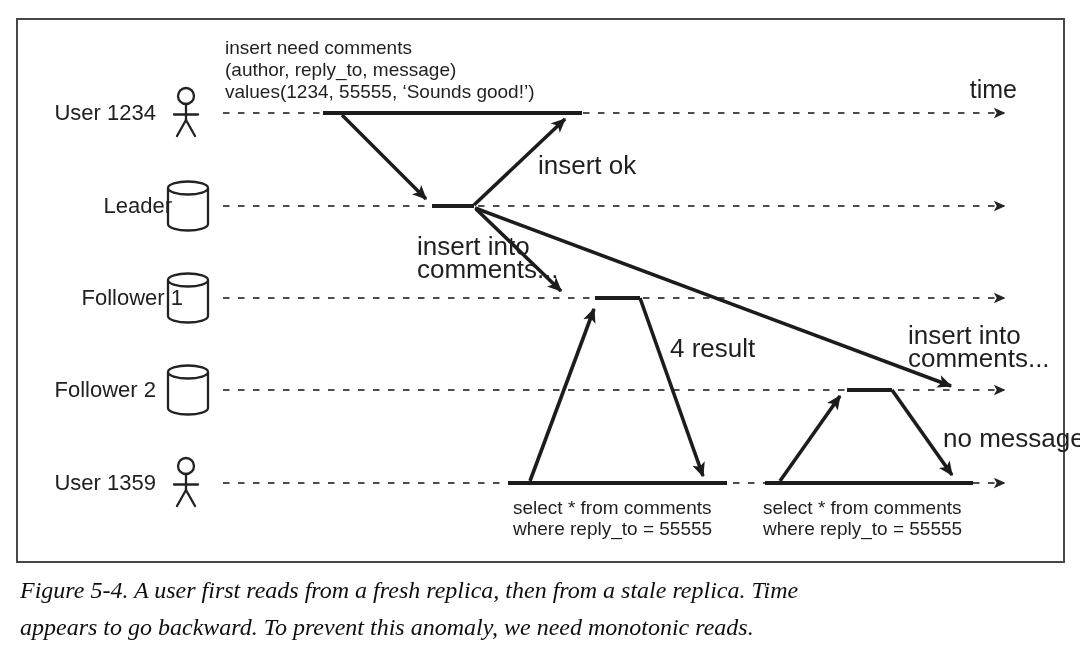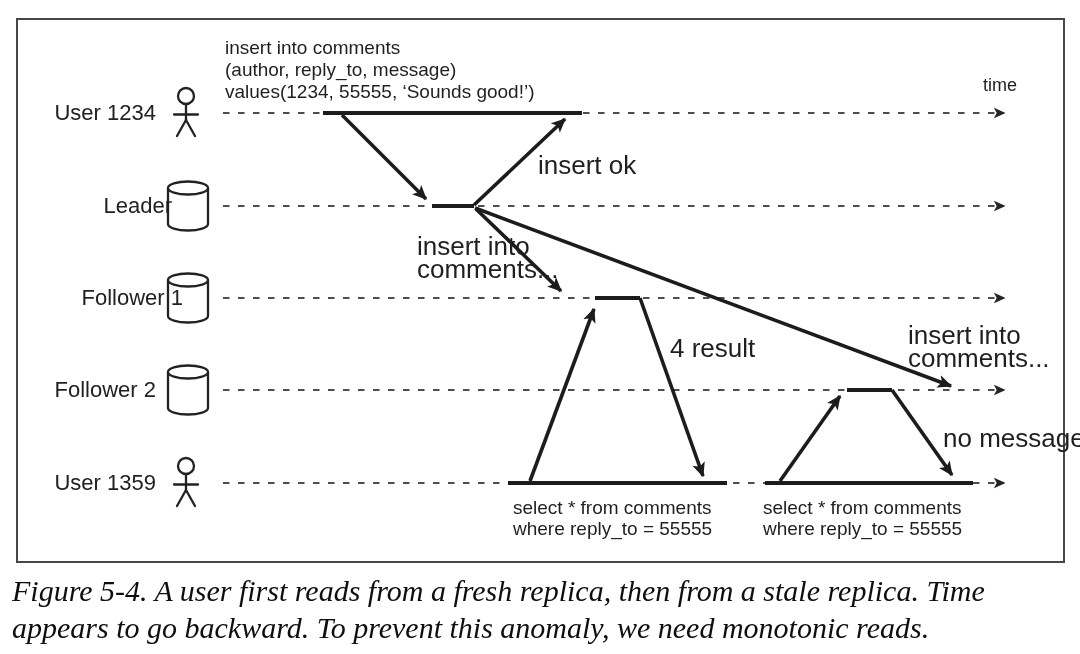--- a/index.html
+++ b/index.html
@@ -15,26 +15,26 @@
   .row-label{
     position:absolute;left:0;width:138px;text-align:right;
     font-size:22px;line-height:26px;color:#212121;white-space:nowrap;
   }
   .anno{
     position:absolute;font-size:26px;line-height:22.5px;color:#1f1f1f;white-space:nowrap;
   }
   .anno span{display:block;}
   .anno.sql{font-size:19px;line-height:22px;}
   .time-label{
-    position:absolute;font-size:18px;color:#1f1f1f;white-space:nowrap;text-align:right;
+    position:absolute;font-size:25px;color:#1f1f1f;white-space:nowrap;text-align:right;
   }
   .caption{
-    position:absolute;left:12px;top:572px;
+    position:absolute;left:20px;top:572px;
     font-family:"Liberation Serif", serif;font-style:italic;
-    font-size:30px;line-height:37px;color:#0e0e0e;white-space:nowrap;
+    font-size:24px;line-height:37px;color:#0e0e0e;white-space:nowrap;
   }
   .caption span{display:block;}
 </style>
 </head>
 <body>
 
 <div class="page">
 
   <div class="frame">
 
@@ -106,21 +106,21 @@
 
     <div class="row-label" style="top:80px;">User 1234</div>
     <div class="row-label" style="top:173px;margin-left:16px;">Leader</div>
     <div class="row-label" style="top:265px;padding-left:27px;">Follower 1</div>
     <div class="row-label" style="top:357px;">Follower 2</div>
     <div class="row-label" style="top:450px;">User 1359</div>
 
     <div class="time-label" style="right:46px;top:55px;">time</div>
 
     <div class="anno sql" style="left:207px;top:17px;">
-      <span>insert into comments</span>
+      <span>insert need comments</span>
       <span>(author, reply_to, message)</span>
       <span>values(1234, 55555, ‘Sounds good!’)</span>
     </div>
 
     <div class="anno" style="left:520px;top:134px;">insert ok</div>
 
     <div class="anno" style="left:399px;top:215px;">
       <span>insert into</span>
       <span>comments...</span>
     </div>

